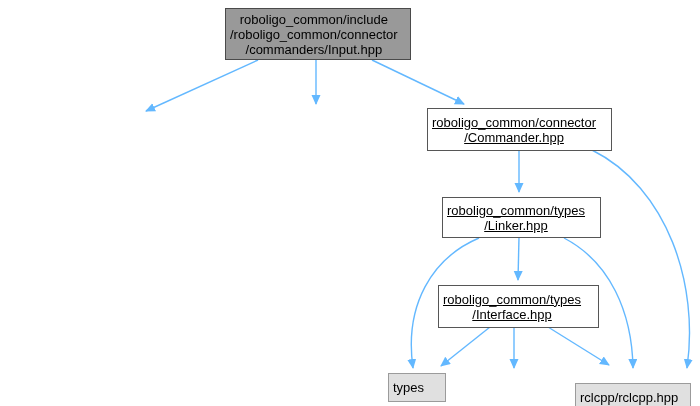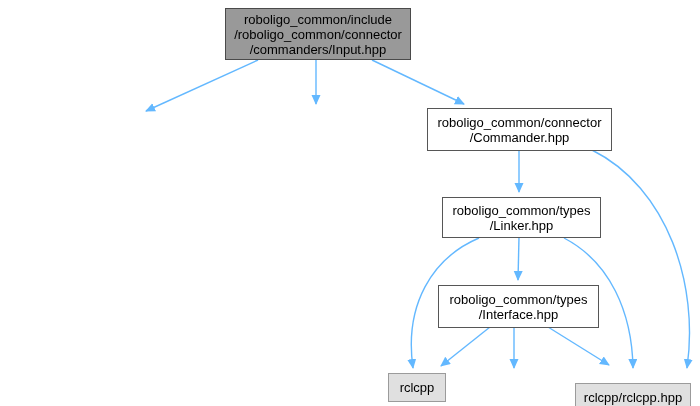--- a/index.html
+++ b/index.html
@@ -35,36 +35,37 @@
     fill: none;
     stroke: var(--edge);
     stroke-width: 1.4px;
     marker-end: url(#arrowhead);
   }
   .arrowhead-shape { fill: var(--edge); }
   .node {
     position: absolute;
     display: flex;
     align-items: center;
-    justify-content: center;
+    justify-content: flex-start;
     text-align: center;
     font-size: 13px;
     line-height: 15px;
     border: 1px solid;
     padding: 2px 4px;
   }
   .node span { white-space: pre-line; }
   .node.main {
     background: var(--main-node-fill);
     border-color: var(--main-node-border);
   }
   .node.internal {
     background: var(--internal-node-fill);
     border-color: var(--internal-node-border);
     cursor: pointer;
+    text-decoration: underline;
   }
   .node.external {
     background: var(--external-node-fill);
     border-color: var(--external-node-border);
   }
 </style>
 </head>
 <body>
 
 <div class="graph">
@@ -105,21 +106,21 @@
     <span>roboligo_common/types
 /Linker.hpp</span>
   </div>
 
   <div class="node internal" style="left:438px; top:285px; width:161px; height:43px">
     <span>roboligo_common/types
 /Interface.hpp</span>
   </div>
 
   <div class="node external" style="left:388px; top:373px; width:58px; height:29px">
-    <span>rclcpp</span>
+    <span>types</span>
   </div>
 
 
   <div class="node external" style="left:575px; top:383px; width:116px; height:29px">
     <span>rclcpp/rclcpp.hpp</span>
   </div>
 
 </div>
 
 </body></html>

